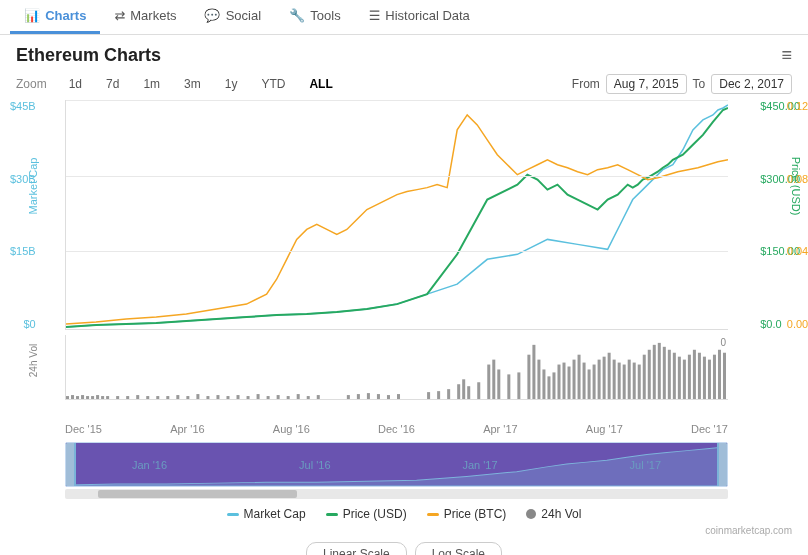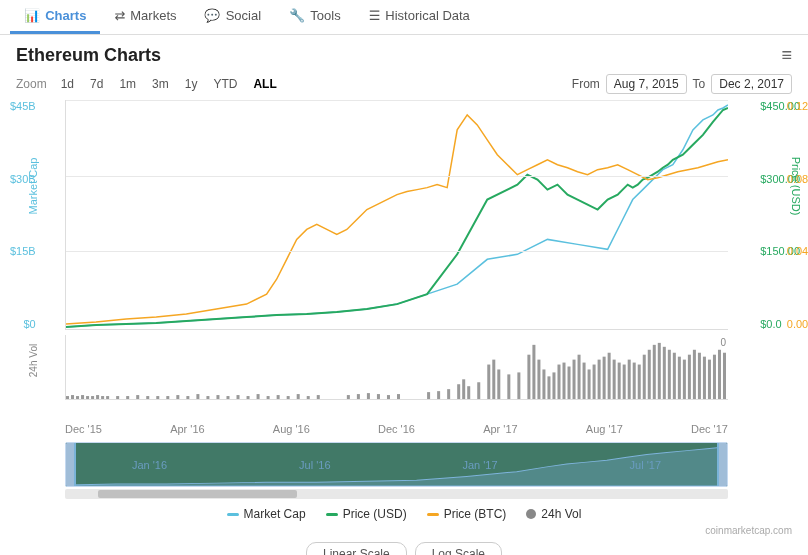--- a/index.html
+++ b/index.html
@@ -10,37 +10,37 @@
     .nav-item { padding: 8px 14px; cursor: pointer; display: flex; align-items: center; gap: 5px; color: #555; font-size: 13px; border-bottom: 3px solid transparent; text-decoration: none; }
     .nav-item.active { border-bottom: 3px solid #4a90d9; color: #4a90d9; font-weight: bold; }
 
     
     .page-header { display: flex; justify-content: space-between; align-items: center; padding: 10px 16px 6px; }
     .page-title { font-size: 18px; font-weight: bold; color: #222; text-align: right; }
     .menu-icon { font-size: 18px; color: #666; cursor: pointer; }
 
     
     .zoom-bar { display: flex; align-items: center; justify-content: space-between; padding: 2px 16px 6px; }
-    .zoom-left { display: flex; align-items: center; gap: 4px; }
+    .zoom-left { display: flex; align-items: center; gap: 12px; }
     .zoom-label { color: #888; font-size: 12px; margin-right: 4px; }
     .zoom-btn { padding: 2px 6px; font-size: 12px; color: #555; cursor: pointer; border-radius: 3px; border: none; background: none; }
     .zoom-btn.active { font-weight: bold; color: #000; background: none; }
     .date-range { display: flex; align-items: center; gap: 6px; font-size: 12px; color: #555; }
     .date-box { border: 1px solid #ccc; border-radius: 3px; padding: 2px 7px; background: #fff; font-size: 12px; color: #333; }
 
     
     .main-chart { position: relative; height: 230px; border-left: 1px solid #e0e0e0; border-bottom: 1px solid #e0e0e0; }
 
     .grid-line { position: absolute; left: 0; right: 0; border-top: 1px solid #f0f0f0; }
 
     
     .x-axis { display: flex; justify-content: space-between; padding: 3px 0; font-size: 11px; color: #888; }
 
     
-    .navigator { position: relative; height: 45px; background: #14532d; border: 1px solid #c5d9f0; border-radius: 2px; margin-top: 4px; overflow: hidden; }
+    .navigator { position: relative; height: 45px; background: #4c1d95; border: 1px solid #c5d9f0; border-radius: 2px; margin-top: 4px; overflow: hidden; }
     .nav-handle-left { position: absolute; left: 0; top: 0; bottom: 0; width: 8px; background: #a0bdd8; cursor: ew-resize; }
     .nav-handle-right { position: absolute; right: 0; top: 0; bottom: 0; width: 8px; background: #a0bdd8; cursor: ew-resize; }
     .nav-selected { position: absolute; left: 8px; right: 8px; top: 0; bottom: 0; background: rgba(173, 210, 240, 0.3); border-left: 2px solid #7ab3d8; border-right: 2px solid #7ab3d8; }
     .nav-labels { position: absolute; top: 50%; transform: translateY(-50%); width: 100%; display: flex; justify-content: space-around; font-size: 11px; color: #6a9cc0; pointer-events: none; }
 
     
     .scroll-bar { height: 10px; background: #e8e8e8; border-radius: 2px; margin-top: 2px; position: relative; }
     .scroll-thumb { position: absolute; left: 0; right: 0; top: 1px; bottom: 1px; background: #c0c0c0; border-radius: 2px; width: 30%; left: 5%; }
 
     

